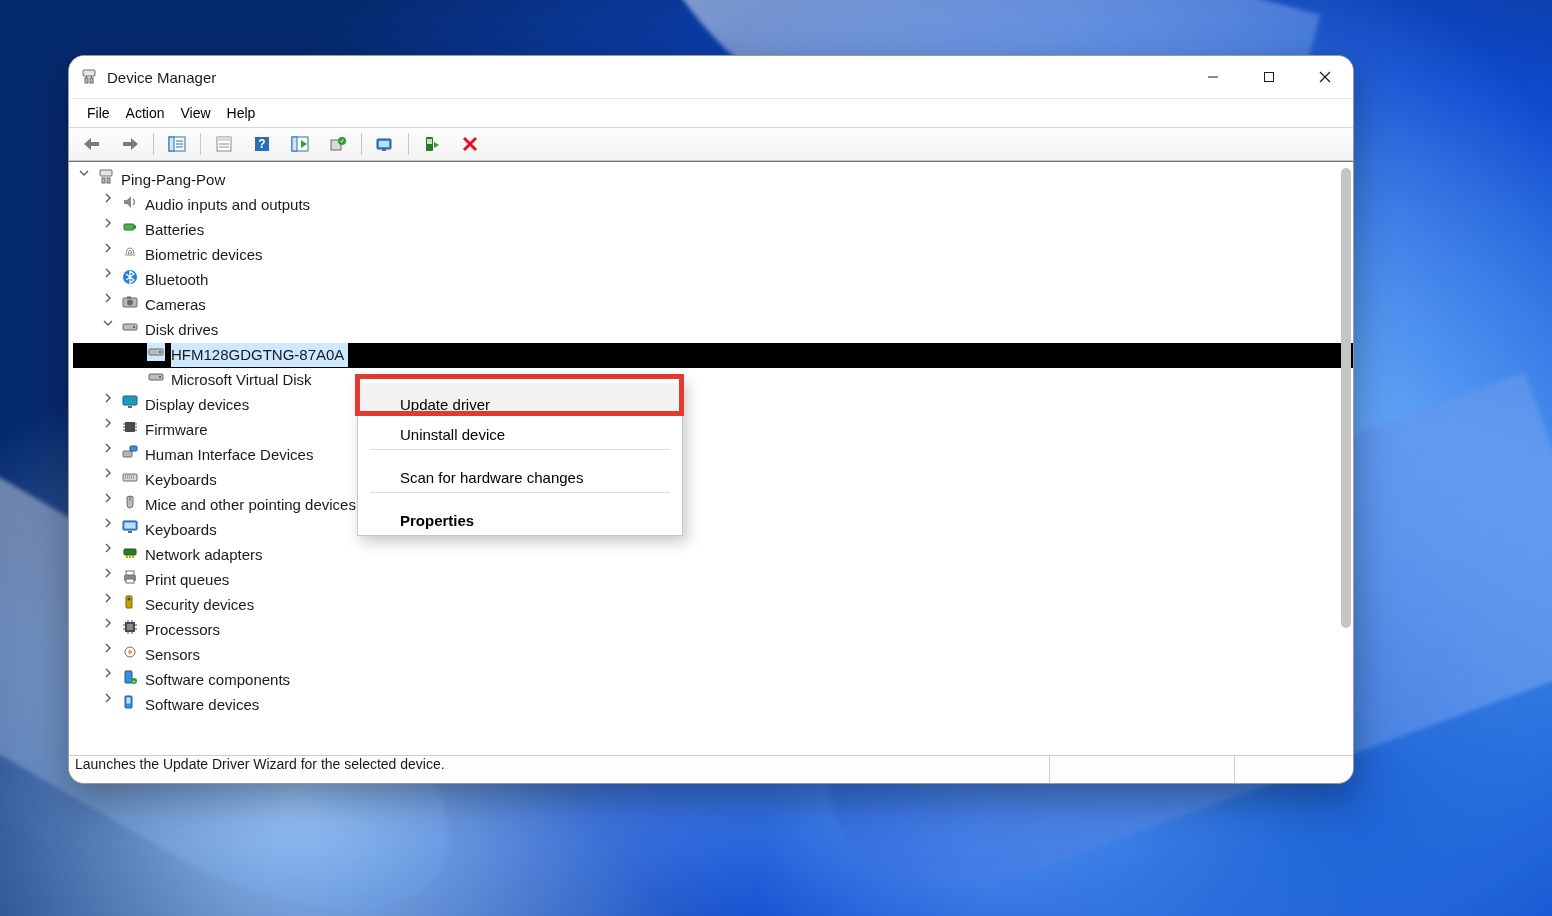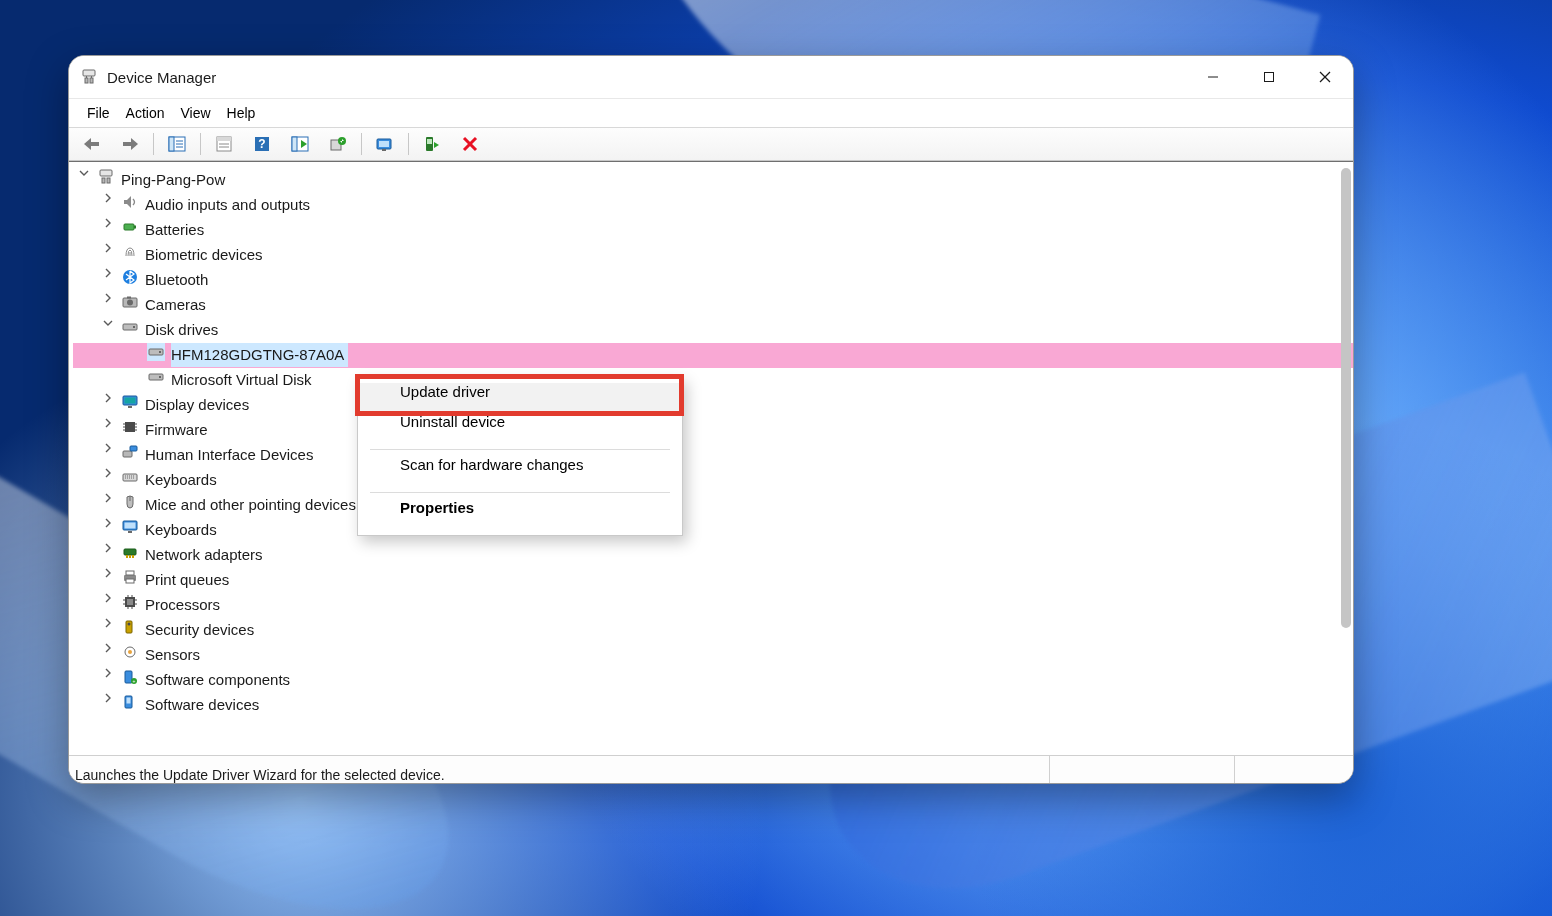--- a/index.html
+++ b/index.html
@@ -33,34 +33,34 @@
 
   .client{flex:1;display:flex;position:relative;border-top:1px solid #6f6f6f}
   .tree{flex:1;overflow:auto;padding:6px 0 6px 4px;font-size:15px;color:#1a1a1a;line-height:24px}
   .node{display:flex;align-items:flex-start;height:25px;white-space:nowrap}
   .node .exp{width:14px;text-align:center;color:#5a5a5a;font-size:12px;margin-right:4px;font-family:Consolas,monospace}
   .node .exp svg{display:block}
   .node .ic{width:18px;height:18px;margin-right:6px;display:inline-flex;align-items:center;justify-content:center}
   .depth0{padding-left:6px}
   .depth1{padding-left:30px}
   .depth2{padding-left:56px}
-  .node.selected{background:#f9a8d4}
+  .node.selected{background:#000000}
   .node.selected .lbl,.node.selected .ic{background:#cde8ff}
 
   .scrollbar-fake{position:absolute;right:2px;top:6px;width:10px;height:460px;background:#c5c5c5;border-radius:5px}
 
   .statusbar{height:27px;border-top:1px solid #cfcfcf;display:flex;align-items:center;padding:0 6px;font-size:14px;color:#1a1a1a;background:#fdfdfd}
-  .status-cell{border-right:1px solid #d0d0d0;height:100%;display:flex;align-items:flex-end}
+  .status-cell{border-right:1px solid #d0d0d0;height:100%;display:flex;align-items:flex-start}
   .status-main{flex:1}
   .status-2{width:184px}
   .status-3{width:112px;border-right:none}
 
   
   .ctxmenu{position:absolute;left:357px;top:376px;width:324px;background:#fff;border:1px solid #c9c9c9;box-shadow:4px 6px 14px rgba(0,0,0,.22);padding:6px 0;font-size:15px;z-index:50}
-  .ctxitem{height:30px;display:flex;align-items:flex-start;padding:0 20px 0 42px}
+  .ctxitem{height:30px;display:flex;align-items:flex-end;padding:0 20px 0 42px}
   .ctxitem.hover{background:#f2f2f2}
   .ctxitem.bold{font-weight:700}
   .ctxsep{height:1px;background:#dcdcdc;margin:6px 12px}
   .highlight-box{position:absolute;left:355px;top:374px;width:329px;height:42px;border:5px solid #e23b2e;box-sizing:border-box;z-index:60;pointer-events:none}
 
   
   svg{display:block}
   .lbl{padding-right:4px}
 </style>
 </head>
@@ -445,20 +445,35 @@
             </svg>
           </span>
         <span class="ic">
             <svg width="16" height="16" viewBox="0 0 16 16">
               <rect x="2" y="6" width="12" height="6" rx="1" fill="#8a8a8a"></rect>
               <rect x="4" y="2" width="8" height="4" fill="#fff" stroke="#6a6a6a"></rect>
               <rect x="4" y="10" width="8" height="4" fill="#fff" stroke="#6a6a6a"></rect>
             </svg>
           </span>
         <span class="lbl">Print queues</span>
+      </div>
+
+      <div class="node depth1">
+        <span class="exp">
+            <svg width="10" height="10">
+              <path d="M3 1 L7 5 L3 9" fill="none" stroke="#5a5a5a" stroke-width="1.4"></path>
+            </svg>
+          </span>
+        <span class="ic">
+            <svg width="16" height="16" viewBox="0 0 16 16">
+              <rect x="4" y="2" width="6" height="12" rx="1" fill="#c9a100" stroke="#7a6400"></rect>
+              <circle cx="7" cy="5" r="1.5" fill="#4a4a4a"></circle>
+            </svg>
+          </span>
+        <span class="lbl">Security devices</span>
       </div>
 
       <div class="node depth1">
         <span class="exp">
             <svg width="10" height="10">
               <path d="M3 1 L7 5 L3 9" fill="none" stroke="#5a5a5a" stroke-width="1.4"></path>
             </svg>
           </span>
         <span class="ic">
             <svg width="16" height="16" viewBox="0 0 16 16">
@@ -478,35 +493,20 @@
       </div>
 
       <div class="node depth1">
         <span class="exp">
             <svg width="10" height="10">
               <path d="M3 1 L7 5 L3 9" fill="none" stroke="#5a5a5a" stroke-width="1.4"></path>
             </svg>
           </span>
         <span class="ic">
             <svg width="16" height="16" viewBox="0 0 16 16">
-              <rect x="4" y="2" width="6" height="12" rx="1" fill="#c9a100" stroke="#7a6400"></rect>
-              <circle cx="7" cy="5" r="1.5" fill="#4a4a4a"></circle>
-            </svg>
-          </span>
-        <span class="lbl">Security devices</span>
-      </div>
-
-      <div class="node depth1">
-        <span class="exp">
-            <svg width="10" height="10">
-              <path d="M3 1 L7 5 L3 9" fill="none" stroke="#5a5a5a" stroke-width="1.4"></path>
-            </svg>
-          </span>
-        <span class="ic">
-            <svg width="16" height="16" viewBox="0 0 16 16">
               <circle cx="8" cy="8" r="5" fill="none" stroke="#6a6a6a"></circle>
               <circle cx="8" cy="8" r="2" fill="#e8a33d"></circle>
             </svg>
           </span>
         <span class="lbl">Sensors</span>
       </div>
 
       <div class="node depth1">
         <span class="exp">
             <svg width="10" height="10">

